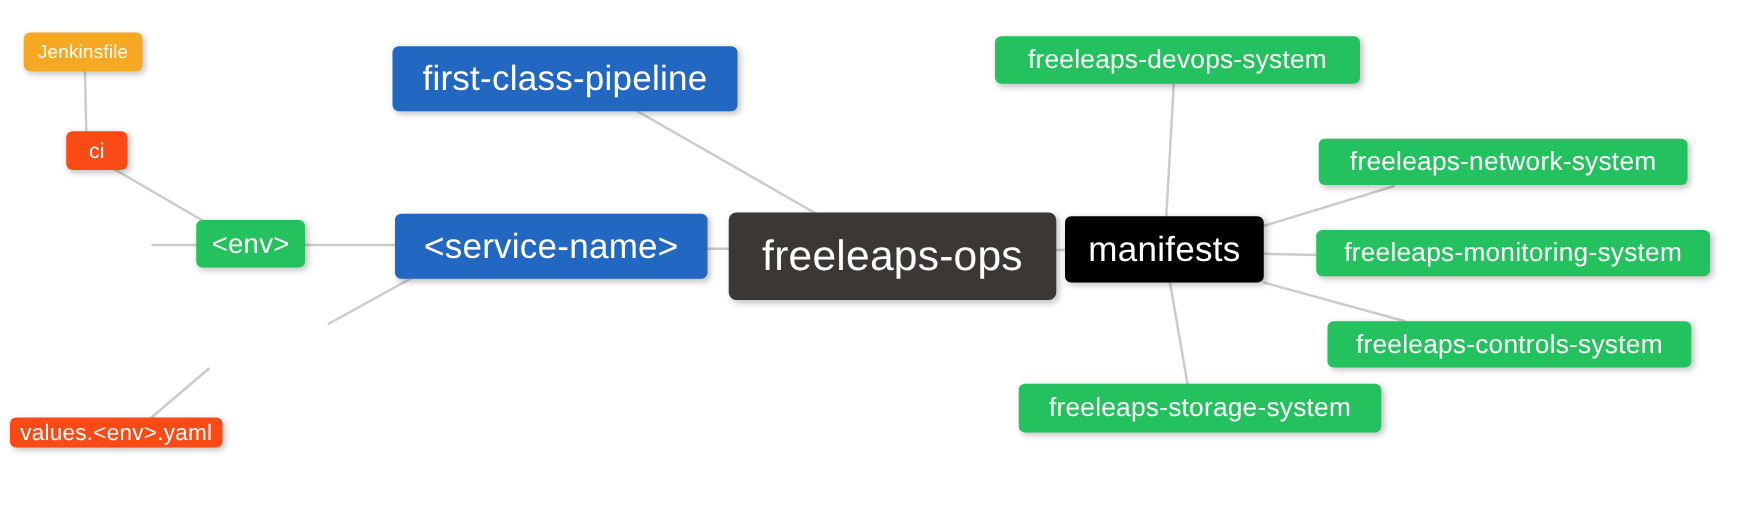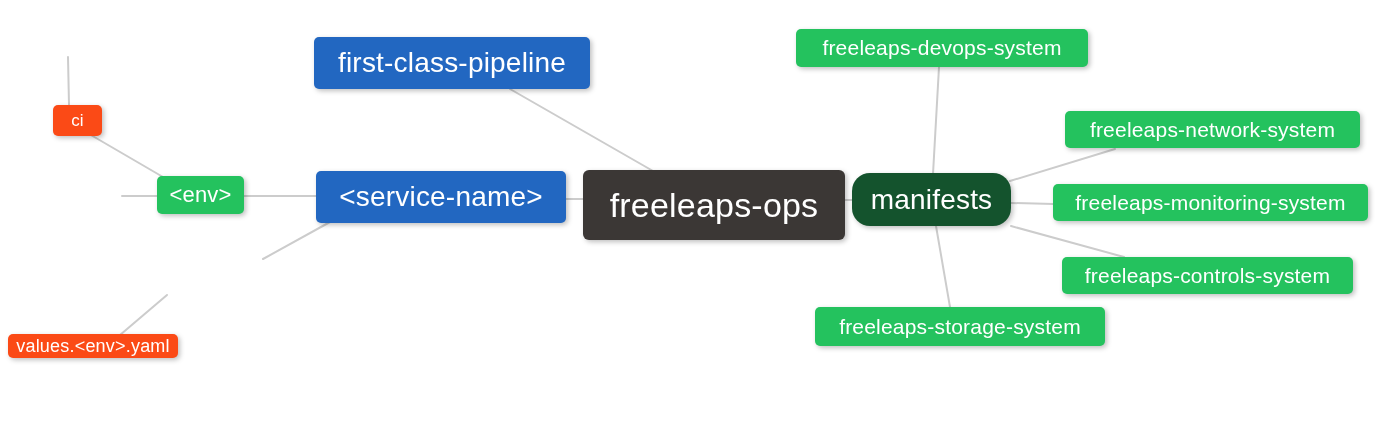--- a/index.html
+++ b/index.html
@@ -43,21 +43,21 @@
   .pos-ci                   { left: 53px;   top: 105px; width: 49px;  height: 31px; font-size: 17px; }
   .pos-argo-app             { left: 31px;   top: 178px; width: 91px;  height: 34px; font-size: 18px; }
   .pos-env                  { left: 157px;  top: 176px; width: 87px;  height: 38px; font-size: 22px; }
   .pos-helm-pkg             { left: 147px;  top: 258px; width: 118px; height: 37px; font-size: 22px; }
   .pos-values-env-yaml      { left: 8px;    top: 334px; width: 170px; height: 24px; font-size: 18px; }
   .pos-first-class-pipeline { left: 314px;  top: 37px;  width: 276px; height: 52px; font-size: 28px; }
   .pos-service-name         { left: 316px;  top: 171px; width: 250px; height: 52px; font-size: 28px; }
   .pos-freeleaps-ops        { left: 583px;  top: 170px; width: 262px; height: 70px; font-size: 34px; border-radius: 6px; }
   .pos-manifests            { left: 852px;  top: 173px; width: 159px; height: 53px; font-size: 28px; }
   .pos-devops-system        { left: 796px;  top: 29px;  width: 292px; height: 38px; font-size: 21px; }
-  .pos-network-system       { left: 1055px; top: 111px; width: 295px; height: 37px; font-size: 21px; margin-left: 10px; }
+  .pos-network-system       { left: 1055px; top: 111px; width: 295px; height: 37px; font-size: 21px; }
   .pos-monitoring-system    { left: 1053px; top: 184px; width: 315px; height: 37px; font-size: 21px; }
   .pos-controls-system      { left: 1062px; top: 257px; width: 291px; height: 37px; font-size: 21px; }
   .pos-storage-system       { left: 815px;  top: 307px; width: 290px; height: 39px; font-size: 21px; }
 </style>
 </head>
 <body>
 
 <div class="canvas">
 
   <svg class="edges" viewBox="0 0 1390 421">
@@ -70,26 +70,27 @@
     <line x1="510" y1="89" x2="653" y2="171" stroke="#CCCCCC"></line>
     <line x1="566" y1="199" x2="584" y2="199" stroke="#CCCCCC"></line>
     <line x1="844" y1="200" x2="853" y2="200" stroke="#CCCCCC"></line>
     <line x1="939" y1="67" x2="933" y2="174" stroke="#CCCCCC"></line>
     <line x1="1010" y1="181" x2="1115" y2="149" stroke="#CCCCCC"></line>
     <line x1="1011" y1="203" x2="1054" y2="204" stroke="#CCCCCC"></line>
     <line x1="1011" y1="226" x2="1124" y2="257" stroke="#CCCCCC"></line>
     <line x1="936" y1="226" x2="950" y2="307" stroke="#CCCCCC"></line>
   </svg>
 
+  <div class="node pos-jenkinsfile" style="background: rgb(247, 168, 35);">Jenkinsfile</div>
   <div class="node pos-ci" style="background: rgb(251, 74, 22);">ci</div>
   <div class="node pos-env" style="background: rgb(36, 194, 94);">&lt;env&gt;</div>
   <div class="node pos-values-env-yaml" style="background: rgb(251, 74, 22);">values.&lt;env&gt;.yaml</div>
   <div class="node pos-first-class-pipeline" style="background: rgb(34, 103, 193);">first-class-pipeline</div>
   <div class="node pos-service-name" style="background: rgb(34, 103, 193);">&lt;service-name&gt;</div>
   <div class="node pos-freeleaps-ops" style="background: rgb(59, 55, 53);">freeleaps-ops</div>
-  <div class="node pos-manifests" style="background: #14532d; border-radius: 18px;">manifests</div>
+  <div class="node pos-manifests" style="background: #000000;">manifests</div>
   <div class="node pos-devops-system" style="background: rgb(36, 194, 94);">freeleaps-devops-system</div>
   <div class="node pos-network-system" style="background: rgb(36, 194, 94);">freeleaps-network-system</div>
   <div class="node pos-monitoring-system" style="background: rgb(36, 194, 94);">freeleaps-monitoring-system</div>
   <div class="node pos-controls-system" style="background: rgb(36, 194, 94);">freeleaps-controls-system</div>
   <div class="node pos-storage-system" style="background: rgb(36, 194, 94);">freeleaps-storage-system</div>
 
 </div>
 
 </body></html>

